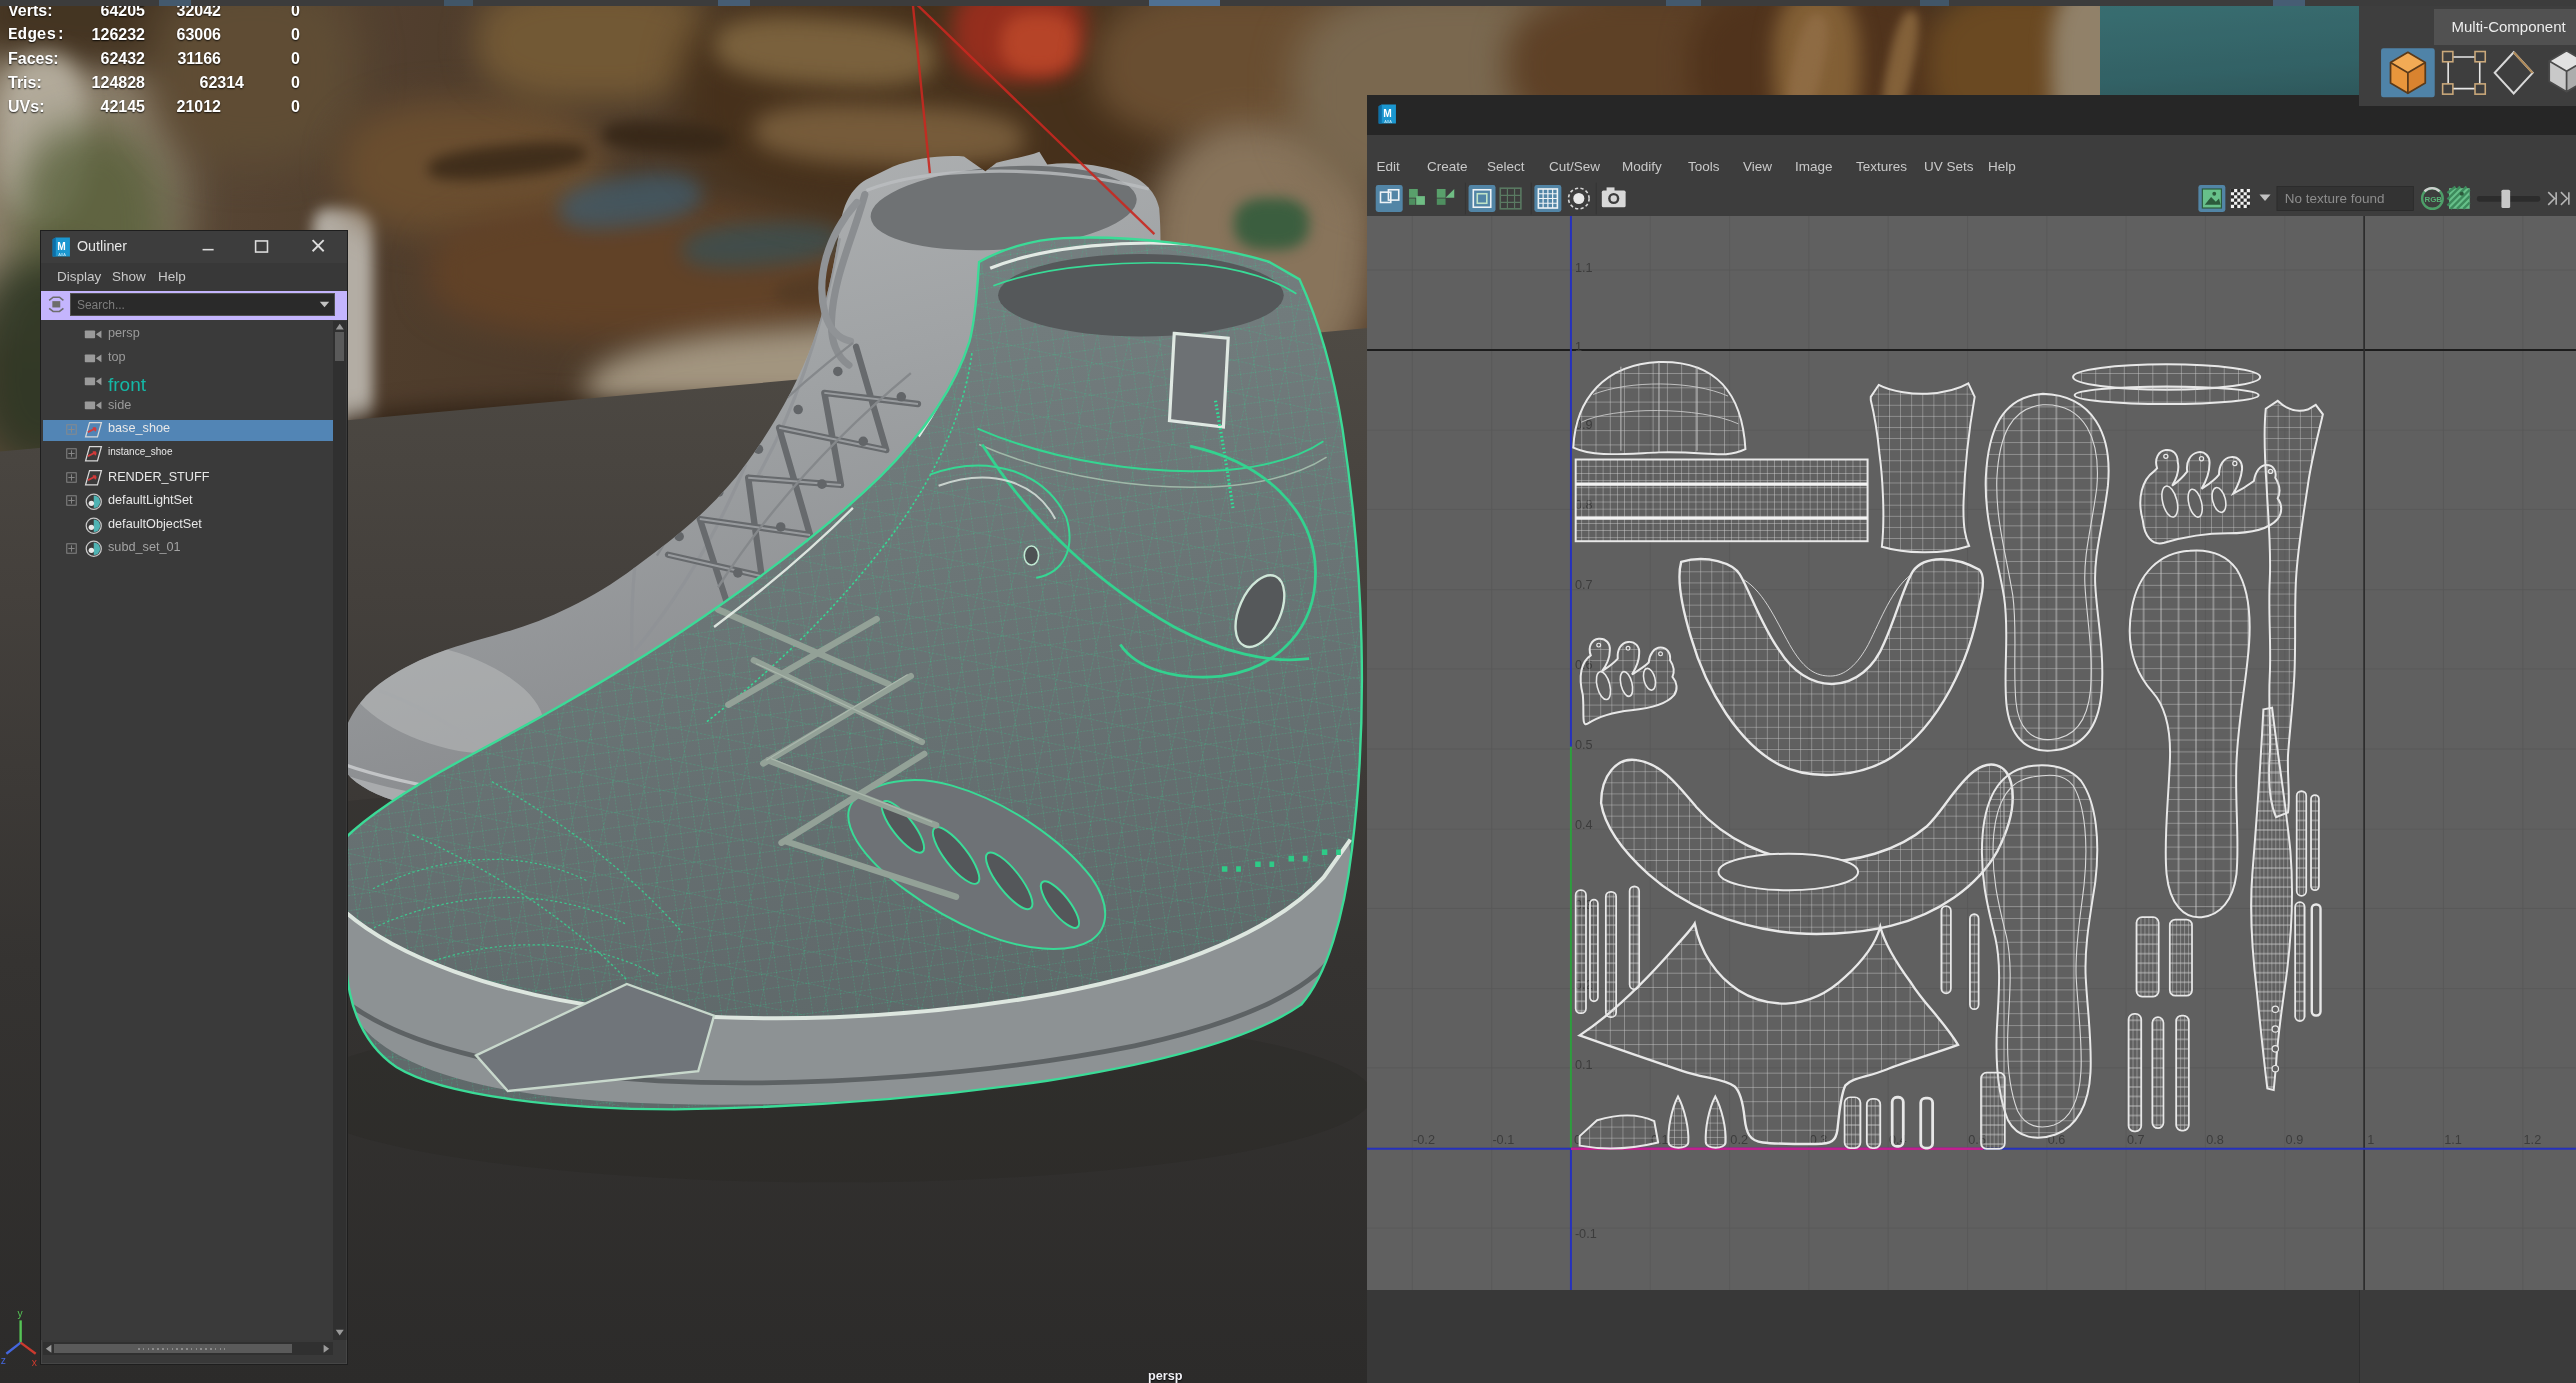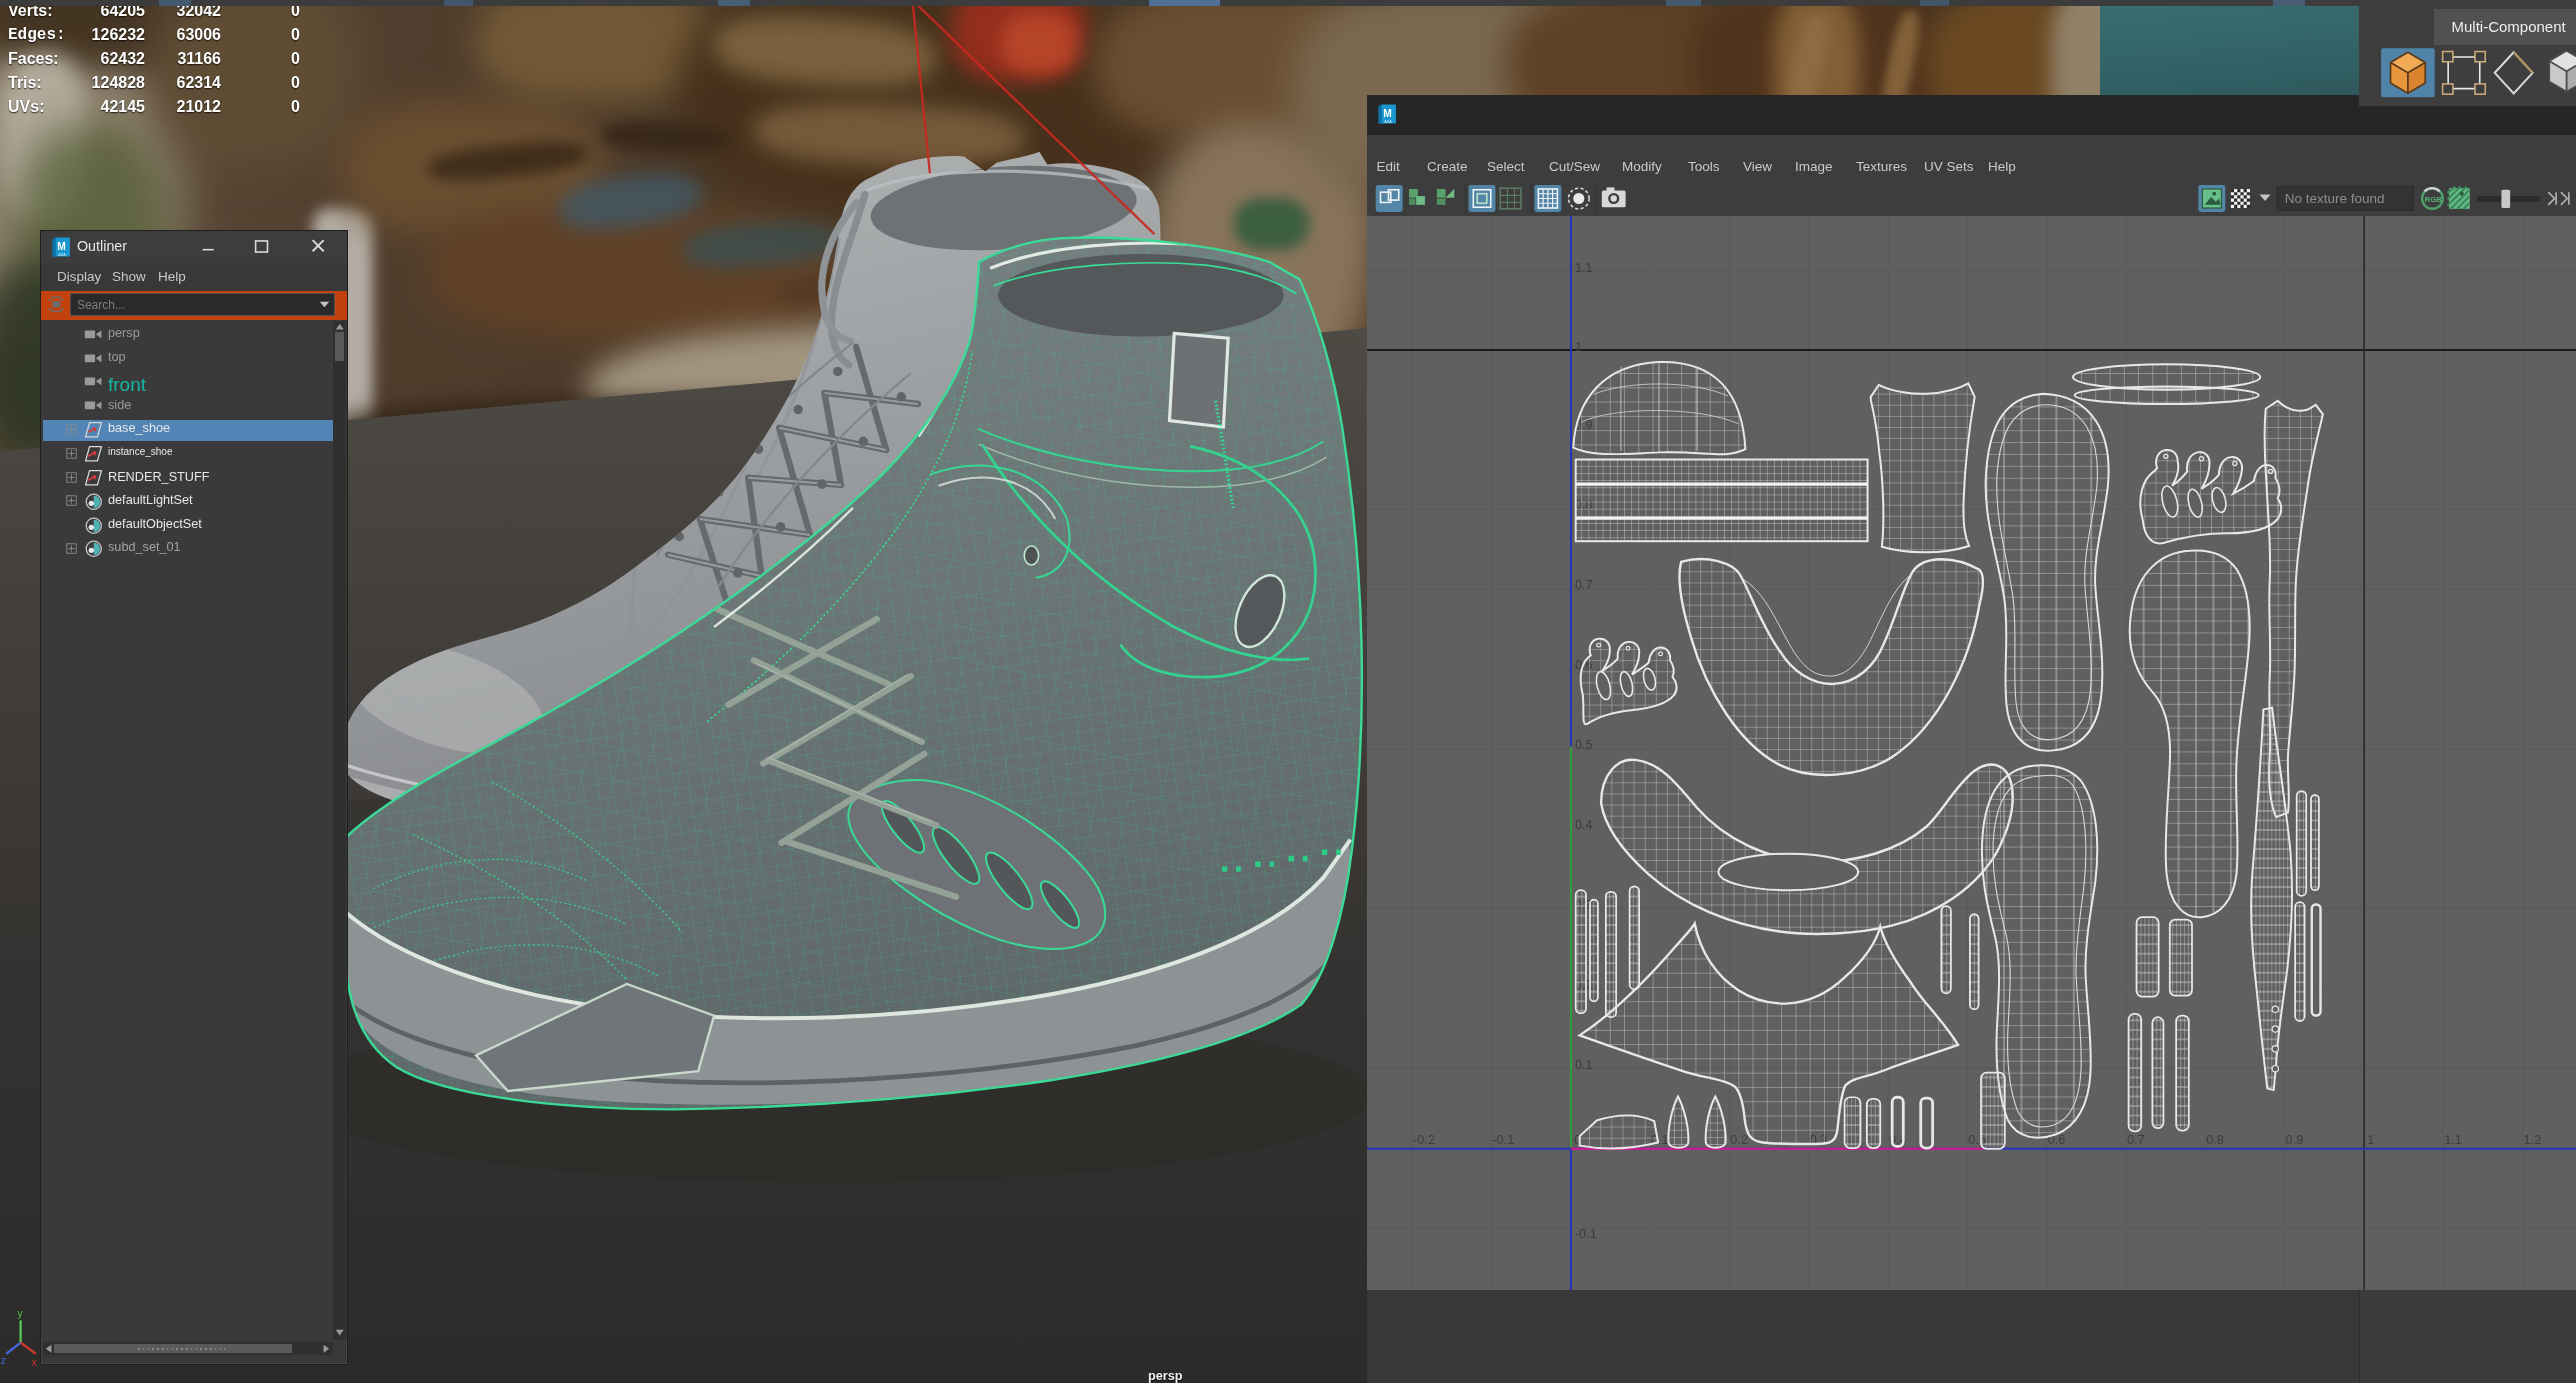--- a/index.html
+++ b/index.html
@@ -183,21 +183,21 @@
     </div>
 <div class="hudrow" style="top:50px;">
       <b style="left:8px;">Faces:</b>
       <b style="left:0;width:145px;text-align:right;">62432</b>
       <b style="left:0;width:221px;text-align:right;">31166</b>
       <b style="left:0;width:300px;text-align:right;">0</b>
     </div>
 <div class="hudrow" style="top:74px;">
       <b style="left:8px;">Tris:</b>
       <b style="left:0;width:145px;text-align:right;">124828</b>
-      <b style="left:0;width:221px;text-align:right;">62314</b>
+      <b style="left:0;width:221px;text-align:right;padding-left:23px;">62314</b>
       <b style="left:0;width:300px;text-align:right;">0</b>
     </div>
 <div class="hudrow" style="top:98px;">
       <b style="left:8px;">UVs:</b>
       <b style="left:0;width:145px;text-align:right;">42145</b>
       <b style="left:0;width:221px;text-align:right;">21012</b>
       <b style="left:0;width:300px;text-align:right;">0</b>
     </div>
 <div class="abs" style="left:1148px;top:1369px;color:#f0f0f5;font-weight:bold;font-size:12.7px;text-shadow:0 0.8px 1.6px #000;">persp</div>
 <div class="abs" style="left:0;top:0;width:2576px;height:6.3px;background:#3c3c3c;">
@@ -222,21 +222,21 @@
      <path d="M8,16 H22" stroke="#dcdcdc" stroke-width="2"></path>
      <rect x="75" y="5" width="15" height="14" fill="none" stroke="#dcdcdc" stroke-width="2"></rect>
      <path d="M147,4 L161,18 M161,4 L147,18" stroke="#dcdcdc" stroke-width="2.4"></path>
    </svg>
  </div>
  <div class="abs" style="left:0;top:32px;width:306px;height:28.6px;background:#383838;">
    <span class="menu-it" style="position:absolute;left:16px;top:5.6px;">Display</span>
    <span class="menu-it" style="position:absolute;left:71px;top:5.6px;">Show</span>
    <span class="menu-it" style="position:absolute;left:117px;top:5.6px;">Help</span>
  </div>
- <div class="abs" style="left:0;top:60px;width:306px;height:28.6px;background:#c2410c;">
+ <div class="abs" style="left:0;top:60px;width:306px;height:28.6px;background:#c4b5fd;">
    <svg class="abs" style="left:4.8px;top:3.2px" width="20.6" height="20.6" viewBox="0 0 26 26">
     <path d="M4,8 L9,4 H17 L22,8 M4,18 L9,22 H17 L22,18" fill="none" stroke="#6d6d6d" stroke-width="2"></path>
     <rect x="8" y="9" width="10" height="8" fill="#6d6d6d"></rect>
    </svg>
    <div class="abs" style="left:28.6px;top:2.4px;width:263px;height:20.6px;background:#2a2a2a;border:0.8px solid #515151;">
      <div class="abs" style="left:6.3px;top:3.2px;font-size:12px;color:#7d7d7d;">Search...</div>
      <svg class="abs" style="right:3.2px;top:7.1px" width="11" height="7.1" viewBox="0 0 14 9">
             <polygon points="1,1 13,1 7,8" fill="#c2c2c2"></polygon>
           </svg>
    </div>

